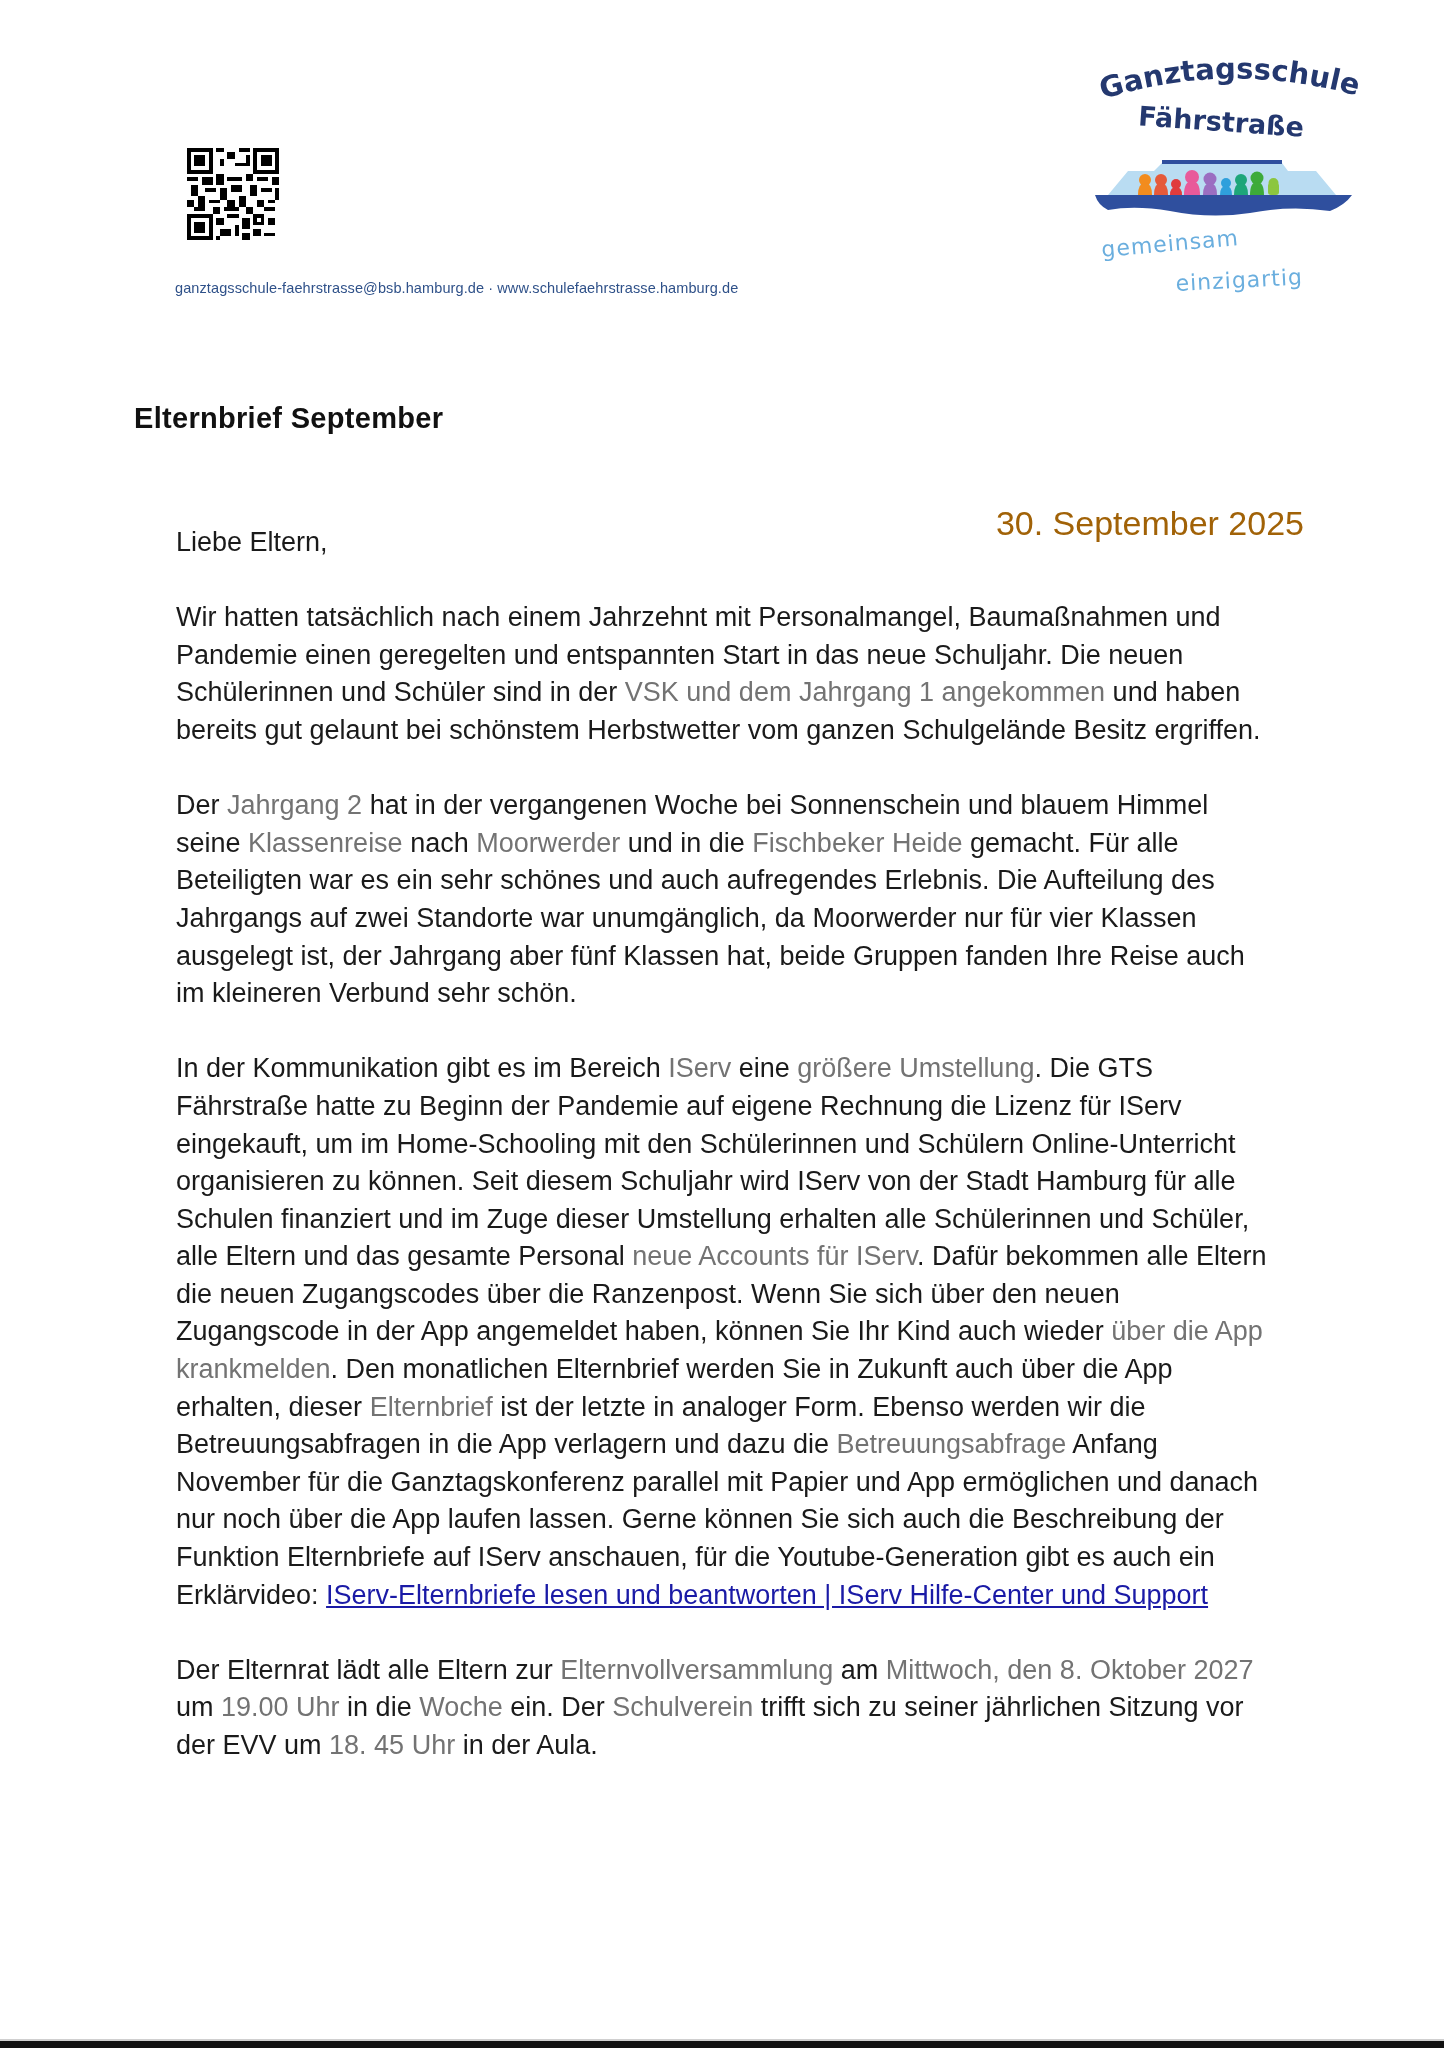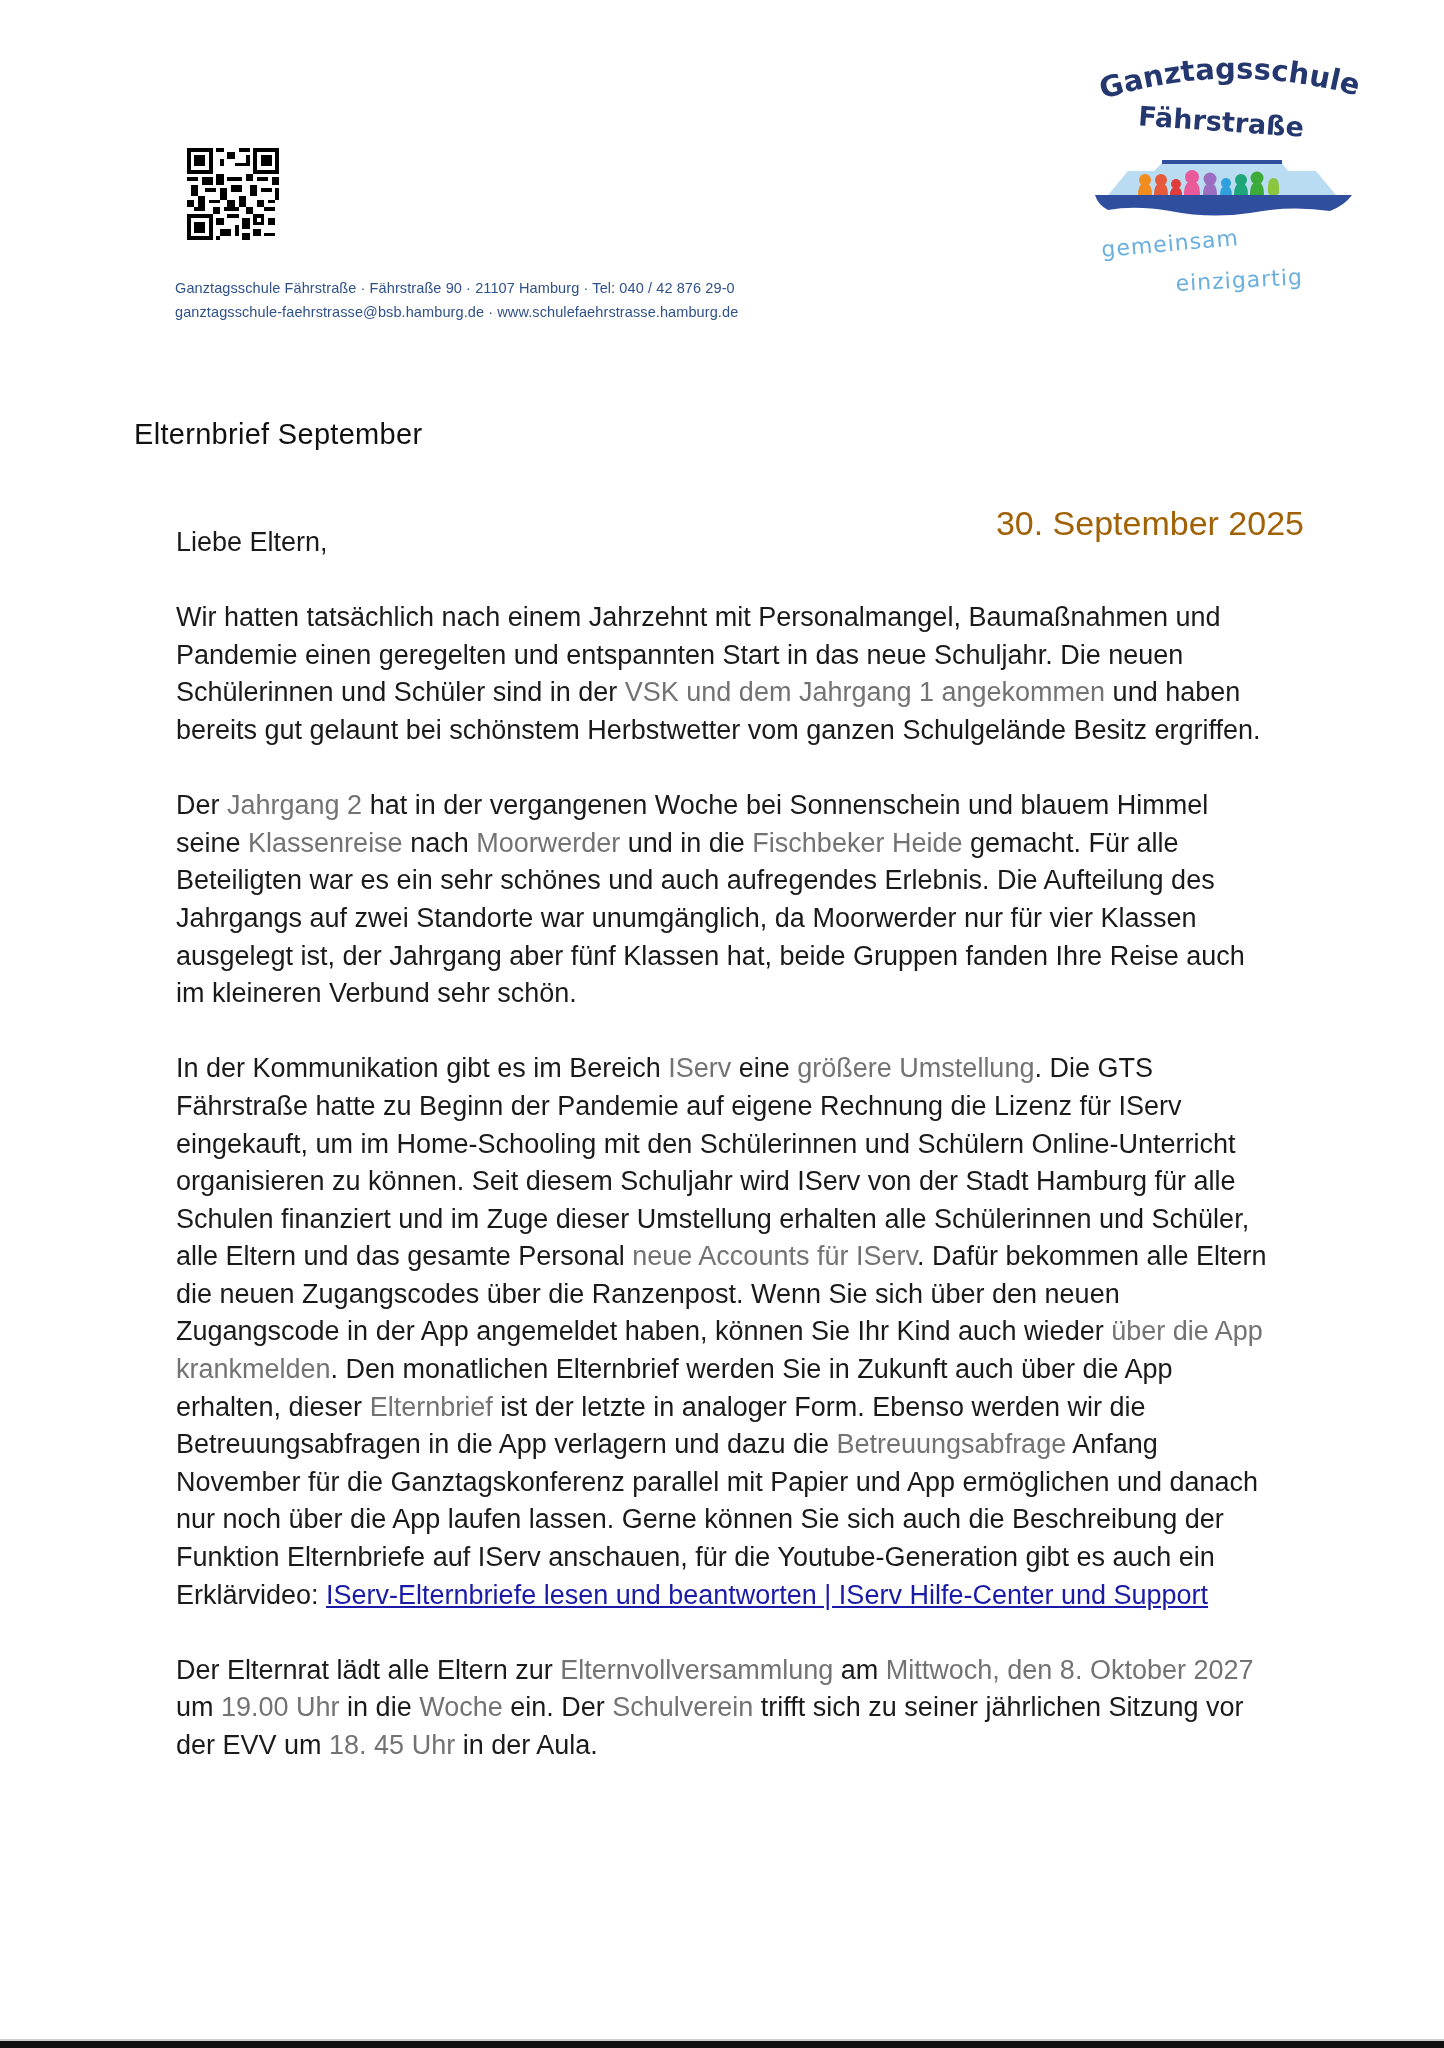--- a/index.html
+++ b/index.html
@@ -1,20 +1,20 @@
 <!DOCTYPE html>
 <html><head>
 <meta charset="utf-8">
 <style>
   html, body { margin: 0; padding: 0; background: #ffffff; }
   body { width: 1444px; height: 2048px; position: relative; overflow: hidden; font-family: "Liberation Sans", "DejaVu Sans", sans-serif; color: #1a1a1a; }
   .qr { position: absolute; left: 187px; top: 148px; width: 92px; height: 92px; }
   .address { position: absolute; left: 175px; top: 276px; font-size: 14.5px; color: #2f5189; line-height: 24px; letter-spacing: 0.1px; }
   .logo { position: absolute; left: 1090px; top: 55px; width: 280px; height: 255px; }
-  .title { position: absolute; left: 134px; top: 402px; font-size: 29px; font-weight: normal; color: #111; letter-spacing: 0.3px; margin-top: 16px; }
+  .title { position: absolute; left: 134px; top: 402px; font-size: 29px; font-weight: bold; color: #111; letter-spacing: 0.3px; }
   .date { position: absolute; right: 140px; top: 504px; font-size: 34px; color: #a16207; }
   .body { position: absolute; left: 176px; top: 524px; width: 1100px; font-size: 27px; line-height: 37.6px; color: #1a1a1a; }
   .body p { margin: 0 0 37.6px 0; }
   .body b { font-weight: normal; color: #737373; }
   .link { color: #1a1aa6; text-decoration: underline; cursor: pointer; }
   .bottom-rule { position: absolute; left: 0; right: 0; bottom: 0; height: 7px; background: #111; }
   .bottom-rule-top { position: absolute; left: 0; right: 0; bottom: 7px; height: 2px; background: #cfcfcf; }
 </style>
 </head>
 <body>
@@ -74,21 +74,20 @@
         <rect x="13" y="21" width="1" height="3"></rect>
         <rect x="18" y="22" width="2" height="2"></rect>
         <rect x="21" y="23" width="3" height="1"></rect>
         <rect x="8" y="24" width="1" height="1"></rect>
         <rect x="15" y="23" width="2" height="2"></rect>
     </g>
   </svg>
 </div>
 
 <div class="address">
-  <div>Ganztagsschule Fährstraße · Fährstraße 90 · 21107 Hamburg · Tel: 040 / 42 876 29-0</div>
   <div>ganztagsschule-faehrstrasse@bsb.hamburg.de · www.schulefaehrstrasse.hamburg.de</div>
 </div>
 
 <div class="logo">
   <svg width="280" height="255" viewBox="0 0 280 255">
     <defs>
       <path id="arc1" d="M 10 45 Q 135 5 265 40"></path>
     </defs>
     <text font-family="DejaVu Sans, sans-serif" font-weight="bold" font-size="29" fill="#24386f">
       <textPath href="#arc1" startOffset="3">Ganztagsschule</textPath>

